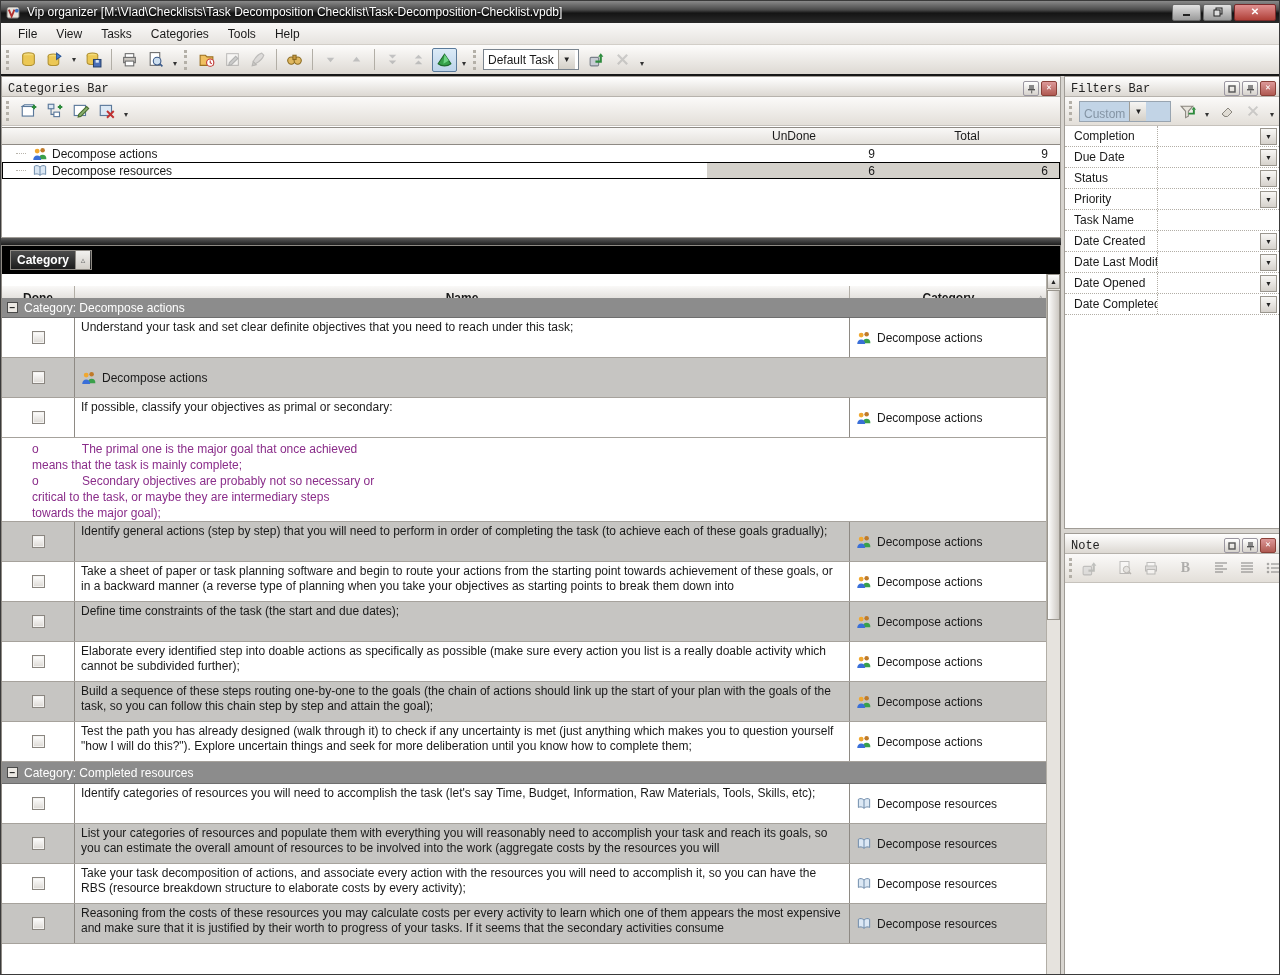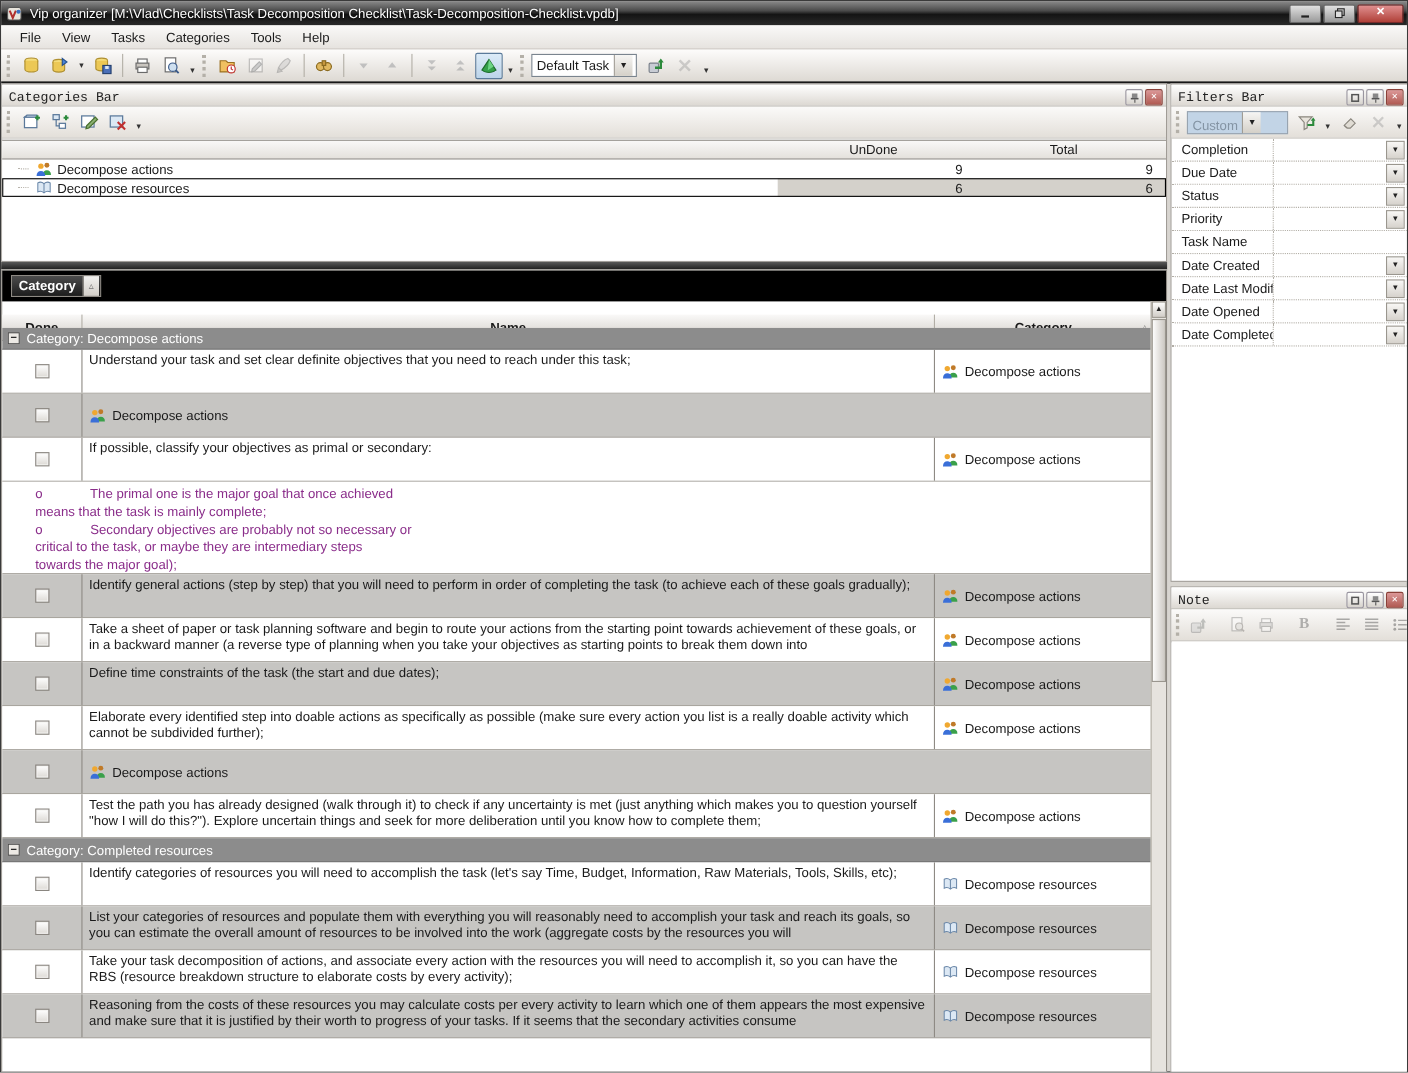--- a/index.html
+++ b/index.html
@@ -515,20 +515,23 @@
               <path d="M.8 15c0-3.4 1.8-5 4.2-5s4.2 1.6 4.2 5z" fill="#3a6fd8"></path>
             </svg>
             <span>Decompose actions</span>
           </div>
       </div>
 
       <div class="trow gray h40">
         <div class="c-done">
             <span class="checkbox"></span>
           </div>
+        <div class="c-name">
+            <span>Build a sequence of these steps routing one-by-one to the goals (the chain of actions should link up the start of your plan with the goals of the task, so you can follow this chain step by step and attain the goal);</span>
+          </div>
         <div class="c-cat">
             <svg class="gi" width="16" height="15" viewBox="0 0 16 16">
               <circle cx="10.8" cy="4.6" r="2.4" fill="#c07a28"></circle>
               <path d="M6.8 14c0-3.2 1.6-4.6 4-4.6s4 1.4 4 4.6z" fill="#3aa04a"></path>
               <circle cx="5" cy="5.4" r="2.6" fill="#f0a830"></circle>
               <path d="M.8 15c0-3.4 1.8-5 4.2-5s4.2 1.6 4.2 5z" fill="#3a6fd8"></path>
             </svg>
             <span>Decompose actions</span>
           </div>
       </div>

